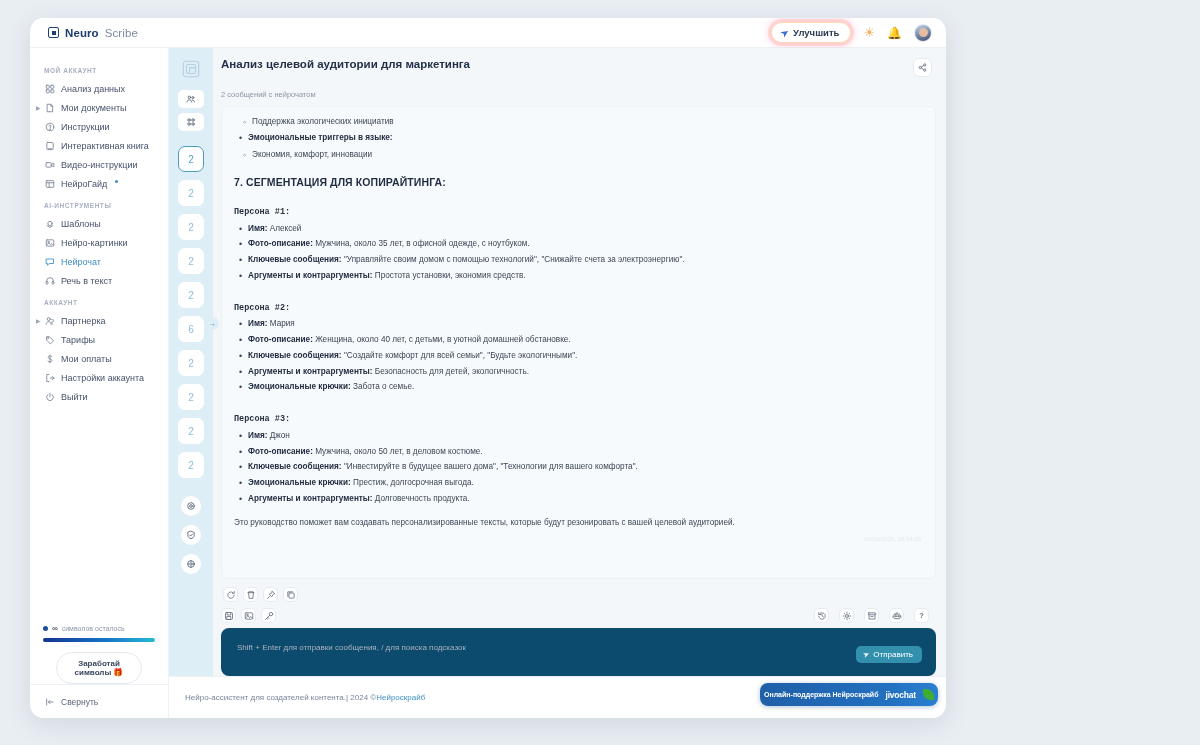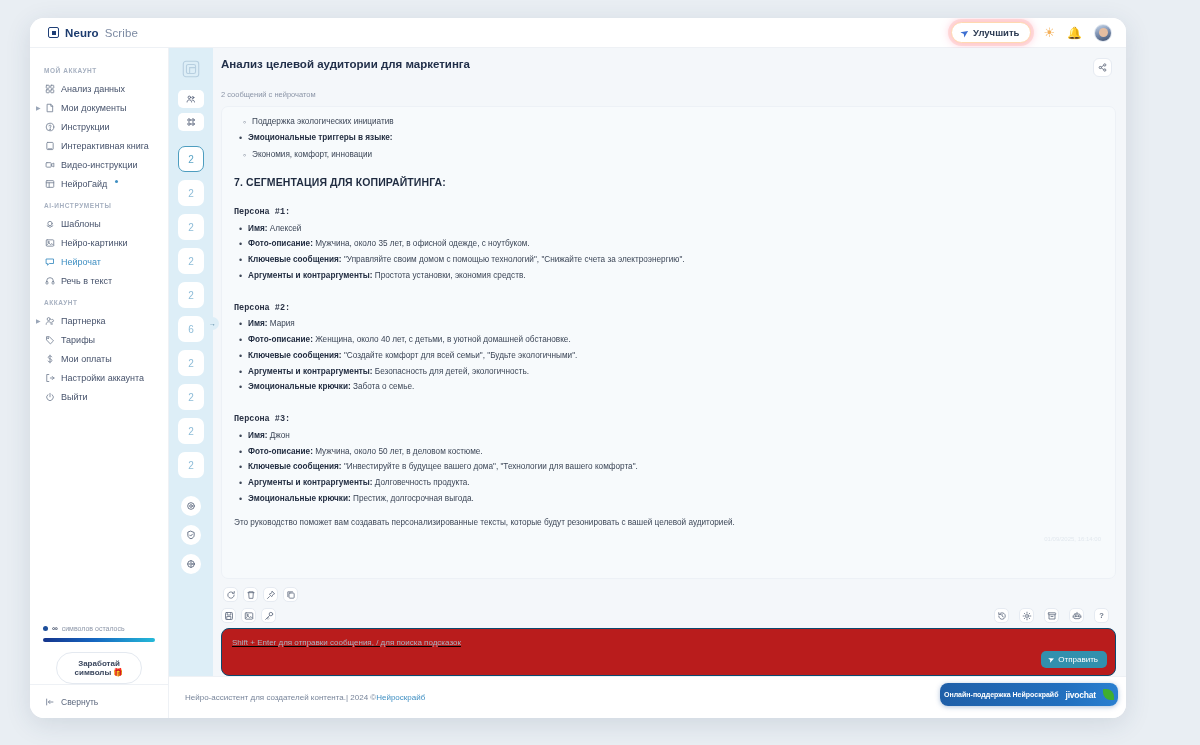--- a/index.html
+++ b/index.html
@@ -5,21 +5,21 @@
   * { box-sizing: border-box; margin: 0; padding: 0; }
   html, body {
     width: 1200px; height: 745px;
     font-family: "Liberation Sans", sans-serif;
     background: #e9eef3;
     overflow: hidden;
   }
   .app-frame {
     position: absolute;
     left: 30px; top: 18px;
-    width: 1096px; height: 700px;
+    width: 916px; height: 700px;
     background: #fff;
     border-radius: 14px;
     box-shadow: 0 6px 26px rgba(40,60,90,.13);
     overflow: hidden;
     display: flex;
     flex-direction: column;
   }
   
   .topbar {
     height: 30px; min-height: 30px;
@@ -193,22 +193,22 @@
   .composer { margin: 6px 0 0 8px; }
   .composer-tools { display: flex; align-items: center; padding: 0 2px 5px 0; }
   .tool-btn {
     width: 15px; height: 15px; border-radius: 5px;
     border: 1px solid #e6ebf2; background: #fff;
     display: flex; align-items: center; justify-content: center;
     font-size: 7.5px; color: #6b7587; cursor: pointer; margin-right: 5px;
   }
   .tools-right { margin-left: auto; display: flex; gap: 5px; }
   .input-wrap {
-    background: #b91c1c; border: 1px solid #0c4a6e; border-radius: 8px;
-    padding: 9px 10px 8px; position: relative; min-height: 48px; text-decoration: underline;
+    background: #0c4a6e; border: 6px solid #0c4a6e; border-radius: 8px;
+    padding: 9px 10px 8px; position: relative; min-height: 48px;
   }
   .input-ph { font-size: 8px; color: #a9b2c0; }
   .send-btn {
     position: absolute; right: 8px; bottom: 7px;
     background: #3290ad; color: #fff; border-radius: 5px;
     font-size: 8px; padding: 4px 9px 4px 7px;
     display: flex; align-items: center; gap: 4px; cursor: pointer;
   }
   .send-btn .pl { font-size: 7.5px; transform: rotate(-22deg); display: inline-block; }
   
@@ -573,22 +573,22 @@
                     <li><span class="b">Фото-описание:</span> <span>Женщина, около 40 лет, с детьми, в уютной домашней обстановке.</span></li>
                     <li><span class="b">Ключевые сообщения:</span> <span>"Создайте комфорт для всей семьи", "Будьте экологичными".</span></li>
                     <li><span class="b">Аргументы и контраргументы:</span> <span>Безопасность для детей, экологичность.</span></li>
                     <li><span class="b">Эмоциональные крючки:</span> <span>Забота о семье.</span></li>
                   </ul>
                   <div class="persona-h">Персона #3:</div>
                   <ul class="lvl1">
                     <li><span class="b">Имя:</span> <span>Джон</span></li>
                     <li><span class="b">Фото-описание:</span> <span>Мужчина, около 50 лет, в деловом костюме.</span></li>
                     <li><span class="b">Ключевые сообщения:</span> <span>"Инвестируйте в будущее вашего дома", "Технологии для вашего комфорта".</span></li>
+                    <li><span class="b">Эмоциональные крючки:</span> <span>Престиж, долгосрочная выгода.</span></li>
                     <li><span class="b">Аргументы и контраргументы:</span> <span>Долговечность продукта.</span></li>
-                    <li><span class="b">Эмоциональные крючки:</span> <span>Престиж, долгосрочная выгода.</span></li>
                   </ul>
                 </div>
 
               <p class="msg-closing">Это руководство поможет вам создавать персонализированные тексты, которые будут резонировать с вашей целевой аудиторией.</p>
               <div class="msg-time">01/09/2025, 16:14:00</div>
             </div>
           </div>
 
           <div class="msg-actions" id="msg-actions">
               <div class="act-btn">

